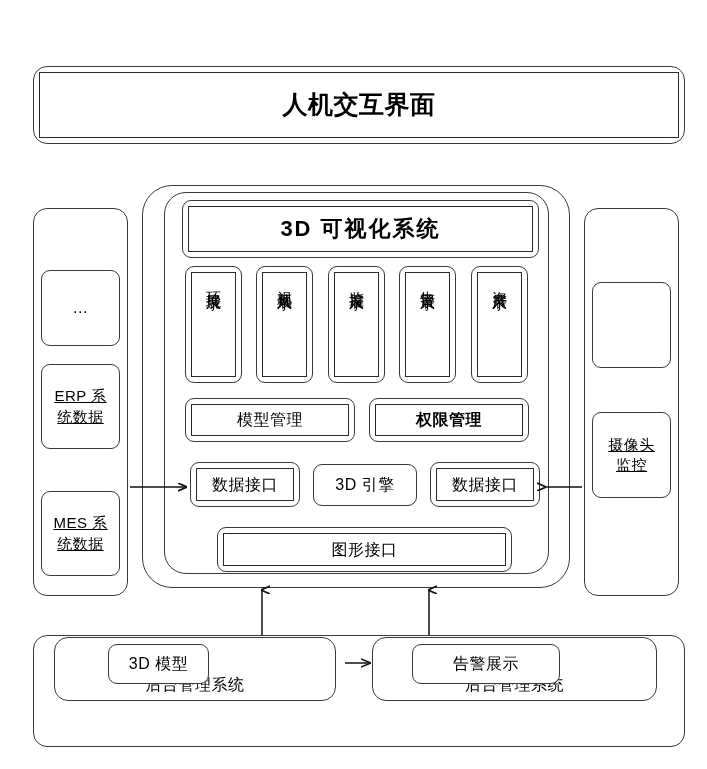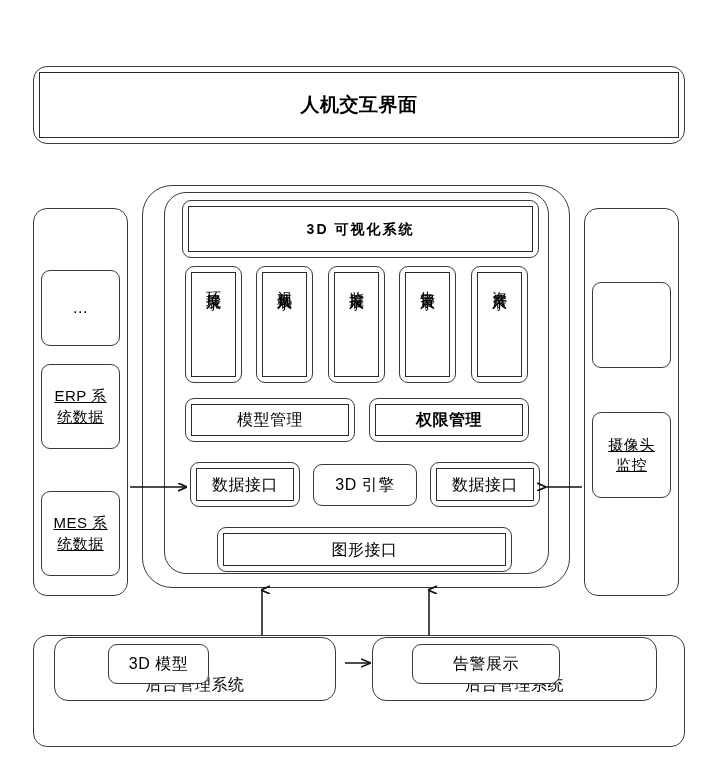--- a/index.html
+++ b/index.html
@@ -60,22 +60,22 @@
   
   .vtext {
     writing-mode: vertical-rl;
     text-orientation: upright;
     letter-spacing: 2px;
     line-height: 1.05;
     font-size: 15px;
   }
 
   
-  .t-title { font-size: 19px; font-weight: bold; }
-  .t-sub   { font-size: 14px; font-weight: bold; letter-spacing: 2px; }
+  .t-title { font-size: 25px; font-weight: bold; }
+  .t-sub   { font-size: 22px; font-weight: bold; letter-spacing: 2px; }
   .t-md    { font-size: 16px; }
   .t-sm    { font-size: 15px; text-decoration: underline; }
 
   
   #arrows {
     position: absolute;
     left: 0; top: 0;
     width: 707px; height: 769px;
     pointer-events: none;
   }

